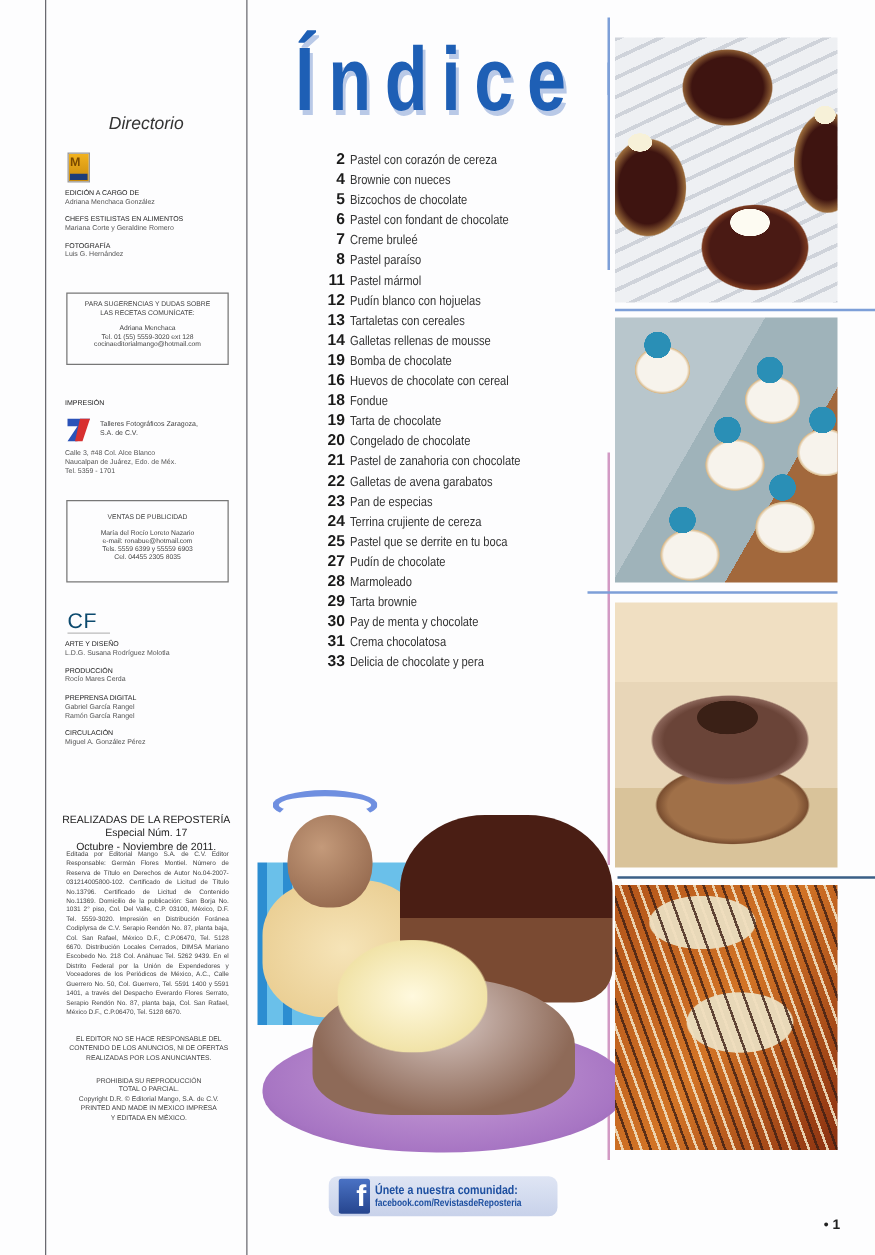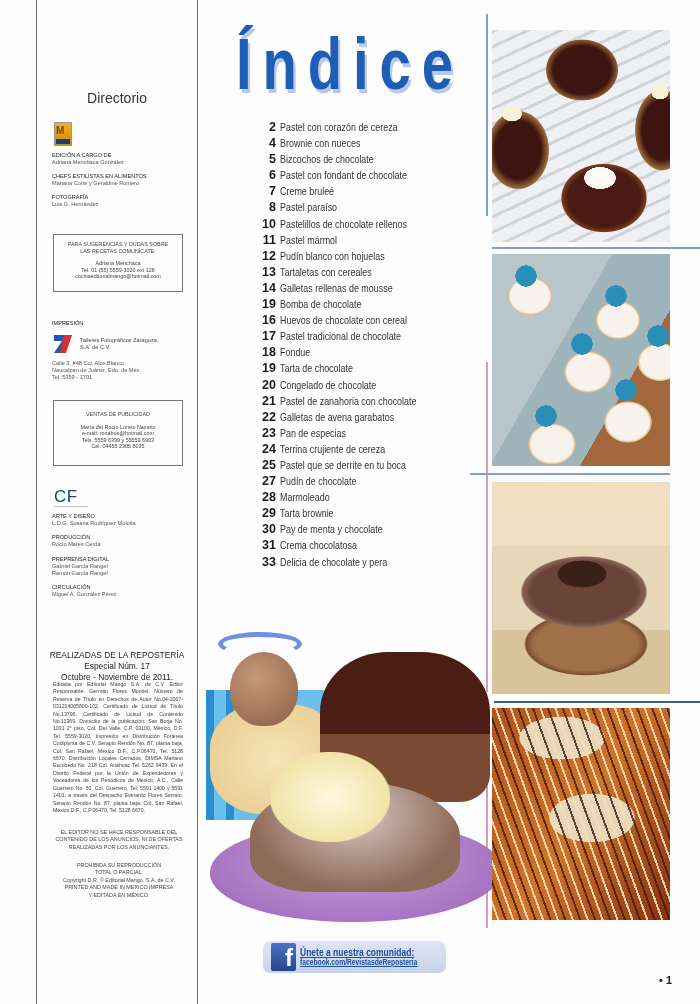--- a/index.html
+++ b/index.html
@@ -3,21 +3,21 @@
 <meta charset="utf-8">
 <style>
   * { box-sizing: border-box; margin: 0; padding: 0; }
   html, body { width: 700px; height: 1004px; background: #fdfdfe; overflow: hidden; }
   body { position: relative; font-family: "Liberation Sans", sans-serif; color: #2a2a2a; }
 
   
   .dir-col { position: absolute; left: 36px; top: 0; width: 162px; height: 1004px;
     border-left: 1px solid #6a6a70; border-right: 1px solid #6a6a70; }
   .dir-title { position: absolute; left: 0; width: 160px; top: 90px; text-align: center;
-    font-size: 14px; color: #333; font-weight: normal; }
+    font-size: 14px; color: #333; font-weight: normal; font-style: italic; }
   .logo-mango { position: absolute; left: 17px; top: 122px; width: 18px; height: 24px;
     background: linear-gradient(#f2b21e, #c98b0e); border: 1px solid #999; }
   .logo-mango .m { position:absolute; left:1px; top:2px; font-size:10px; font-weight:bold; color:#7a4a00; }
   .logo-mango .b { position:absolute; left:1px; bottom:1px; width:14px; height:5px; background:#1d3d7a; }
   .dblock { position: absolute; left: 15px; width: 140px; font-size: 5.6px; line-height: 7px; color: #333; }
   .dblock .h { text-transform: uppercase; color:#222; }
   .dblock .v { color:#555; }
   .boxed { position: absolute; left: 16px; width: 130px; border: 1px solid #777; text-align: center;
     font-size: 5.4px; line-height: 6.6px; color:#444; padding: 6px 3px; }
   .boxed .gap { height: 6px; }
@@ -97,21 +97,21 @@
   .pb-ribbon { position:absolute; left:18px; top:20px; width:84px; height:24px; border-radius: 50%; border: 5px solid #6f8fe0; border-bottom-color: transparent; }
   .pb-loaf { position:absolute; left:120px; top:40px; width:170px; height:150px; border-radius: 40% 40% 18% 18%; background: linear-gradient(#4a1e14 0 55%, #7a4a32 55%); }
   .pb-bundt { position:absolute; left:50px; top:170px; width:210px; height:110px; border-radius: 50% 50% 30% 30%; background: radial-gradient(ellipse at 50% 30%, #d8c8c4, #8e6a58 70%); }
   .pb-white { position:absolute; left:70px; top:140px; width:120px; height:90px; border-radius: 40%; background: radial-gradient(#fff9de, #f1e3a8 70%, transparent 72%); }
 
   
   .fb { position:absolute; left: 263px; top: 941px; width: 183px; height: 32px; border-radius: 7px;
     background: linear-gradient(#dfe5f4, #c8d2ea); display:flex; align-items:center; padding-left: 8px; }
   .fb-icon { width: 25px; height: 28px; background: linear-gradient(#4a72c4, #26458e); color:#fff; font-weight:bold;
     font-size: 24px; line-height: 30px; text-align:right; padding-right: 3px; border-radius: 2px; font-family: "Liberation Sans", sans-serif; }
-  .fb-text { margin-left: 4px; color: #1d4fa0; font-weight: bold; text-decoration: underline; }
+  .fb-text { margin-left: 4px; color: #1d4fa0; font-weight: bold; }
   .fb-line1 { font-size: 10px; line-height: 11px; transform: scaleX(0.85); transform-origin:left; white-space:nowrap; }
   .fb-line2 { font-size: 8.2px; line-height: 10px; transform: scaleX(0.82); transform-origin:left; white-space:nowrap; }
   .folio { position:absolute; left: 659px; top: 974px; font-size: 11px; font-weight:bold; color:#222; }
 </style>
 </head>
 <body>
 
 <div class="dir-col">
   <div class="dir-title">Directorio</div>
 
@@ -226,24 +226,20 @@
     </div>
   <div class="toc-row">
       <span class="toc-num">7</span>
       <span class="toc-name">Creme bruleé</span>
     </div>
   <div class="toc-row">
       <span class="toc-num">8</span>
       <span class="toc-name">Pastel paraíso</span>
     </div>
   <div class="toc-row">
-      <span class="toc-num">10</span>
-      <span class="toc-name">Pastelillos de chocolate rellenos</span>
-    </div>
-  <div class="toc-row">
       <span class="toc-num">11</span>
       <span class="toc-name">Pastel mármol</span>
     </div>
   <div class="toc-row">
       <span class="toc-num">12</span>
       <span class="toc-name">Pudín blanco con hojuelas</span>
     </div>
   <div class="toc-row">
       <span class="toc-num">13</span>
       <span class="toc-name">Tartaletas con cereales</span>
@@ -252,24 +248,20 @@
       <span class="toc-num">14</span>
       <span class="toc-name">Galletas rellenas de mousse</span>
     </div>
   <div class="toc-row">
       <span class="toc-num">19</span>
       <span class="toc-name">Bomba de chocolate</span>
     </div>
   <div class="toc-row">
       <span class="toc-num">16</span>
       <span class="toc-name">Huevos de chocolate con cereal</span>
-    </div>
-  <div class="toc-row">
-      <span class="toc-num">17</span>
-      <span class="toc-name">Pastel tradicional de chocolate</span>
     </div>
   <div class="toc-row">
       <span class="toc-num">18</span>
       <span class="toc-name">Fondue</span>
     </div>
   <div class="toc-row">
       <span class="toc-num">19</span>
       <span class="toc-name">Tarta de chocolate</span>
     </div>
   <div class="toc-row">

